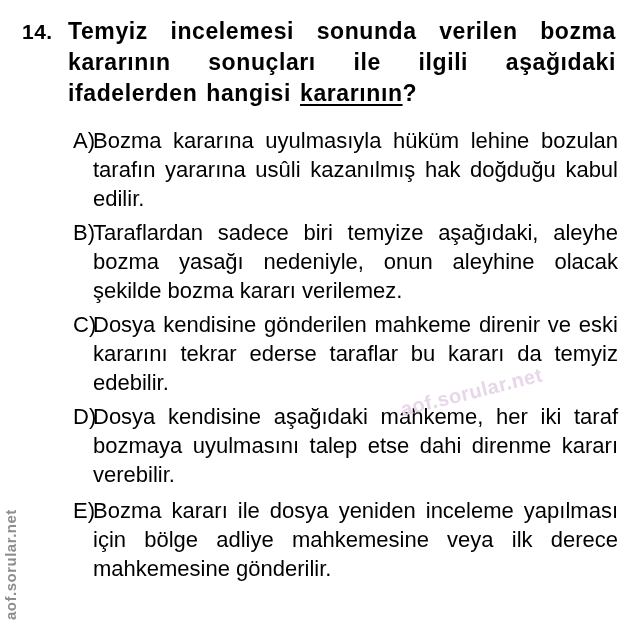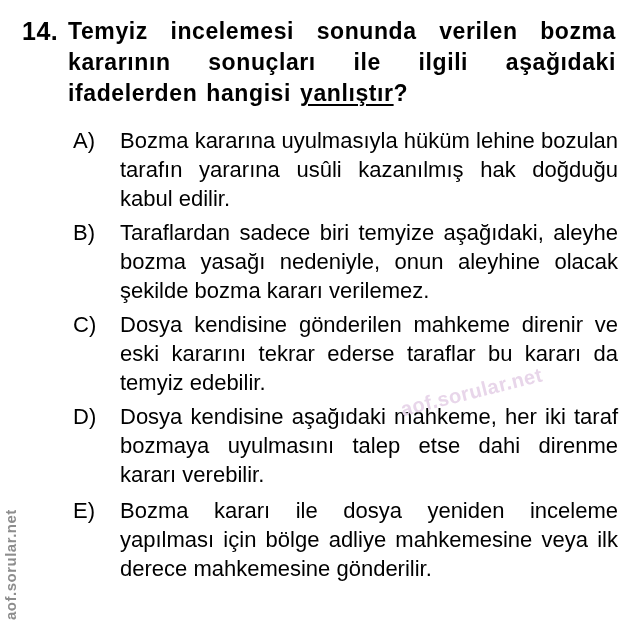--- a/index.html
+++ b/index.html
@@ -1,37 +1,37 @@
 <!DOCTYPE html>
 <html><head>
   <meta charset="utf-8">
   <style>
     html, body { margin: 0; padding: 0; background: #ffffff; }
     body { width: 640px; height: 642px; position: relative; overflow: hidden; font-family: "Liberation Sans", sans-serif; color: #000; }
     .question { position: absolute; left: 22px; top: 16px; width: 600px; }
-    .q-num { position: absolute; left: 0; top: 0; font-weight: bold; font-size: 25px; line-height: 31px; letter-spacing: 0.5px; }
+    .q-num { position: absolute; left: 0; top: 0; font-weight: bold; font-size: 21px; line-height: 31px; letter-spacing: 0.5px; }
     .q-text { position: absolute; left: 46px; top: 0; width: 548px; font-weight: bold; font-size: 23px; line-height: 31px; text-align: justify; text-align-last: left; letter-spacing: 0.6px; word-spacing: 2px; }
     .q-text u { text-decoration: underline; text-underline-offset: 3px; text-decoration-thickness: 2px; }
     .options { position: absolute; left: 73px; top: 126px; width: 545px; }
     .option { position: relative; margin-bottom: 0; }
     .opt-label { position: absolute; left: 0; top: 0; font-size: 22px; line-height: 29px; }
-    .opt-text { margin-left: 47px; font-size: 22px; line-height: 29px; text-align: justify; text-align-last: left; }
+    .opt-text { margin-left: 20px; font-size: 22px; line-height: 29px; text-align: justify; text-align-last: left; }
     .option.a { margin-bottom: 5px; }
     .option.b { margin-bottom: 5px; }
     .option.c { margin-bottom: 5px; }
     .option.d { margin-bottom: 7px; }
     .watermark-center { position: absolute; left: 404px; top: 398px; font-size: 20px; font-weight: bold; color: #e8d6ea; transform: rotate(-14deg); transform-origin: left bottom; letter-spacing: 0.5px; pointer-events: none; }
     .watermark-side { position: absolute; left: 2px; top: 620px; font-size: 15px; font-weight: bold; color: #8d8d8d; transform: rotate(-90deg); transform-origin: left top; white-space: nowrap; letter-spacing: 0.5px; }
   </style>
 </head>
 <body>
 
 <div class="question">
   <span class="q-num">14.</span>
-  <div class="q-text"><span>Temyiz incelemesi sonunda verilen bozma kararının sonuçları ile ilgili aşağıdaki ifadelerden hangisi </span><u>yanlıştır</u><span>?</span></div>
+  <div class="q-text"><span>Temyiz incelemesi sonunda verilen bozma kararının sonuçları ile ilgili aşağıdaki ifadelerden hangisi </span><u>kararının</u><span>?</span></div>
 </div>
 
 <div class="options">
   <div class="option a">
     <span class="opt-label">A)</span>
     <div class="opt-text">Bozma kararına uyulmasıyla hüküm lehine bozulan tarafın yararına usûli kazanılmış hak doğduğu kabul edilir.</div>
   </div>
   <div class="option b">
     <span class="opt-label">B)</span>
     <div class="opt-text">Taraflardan sadece biri temyize aşağıdaki, aleyhe bozma yasağı nedeniyle, onun aleyhine olacak şekilde bozma kararı verilemez.</div>

